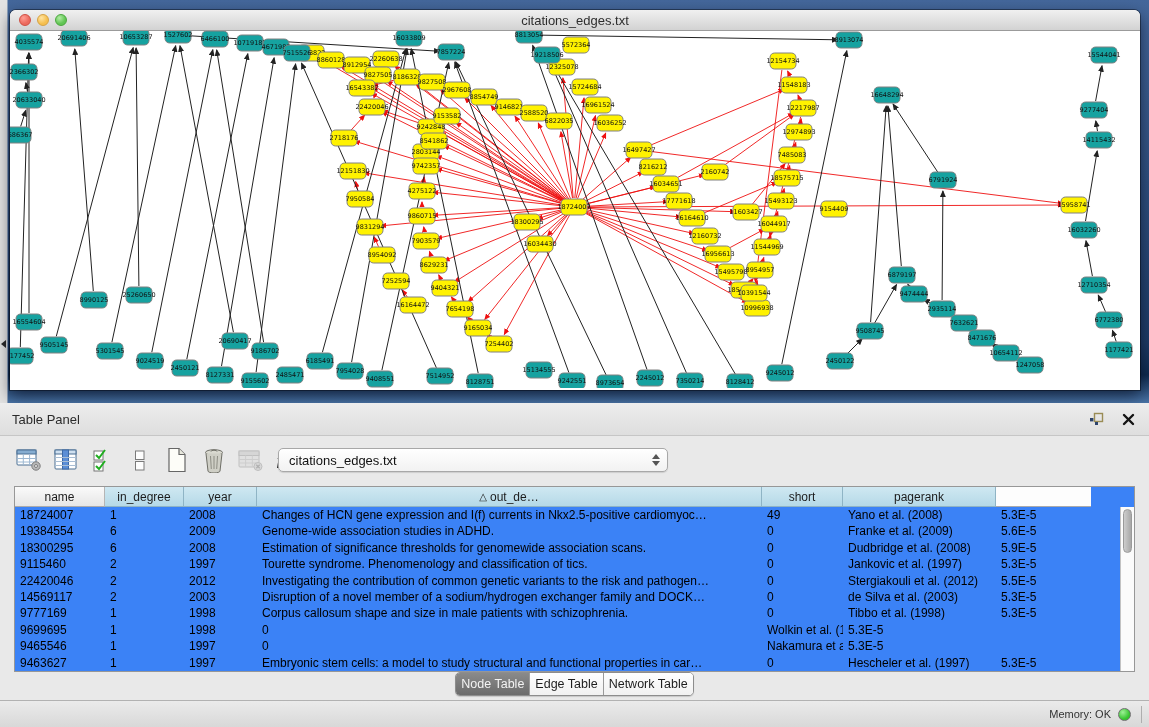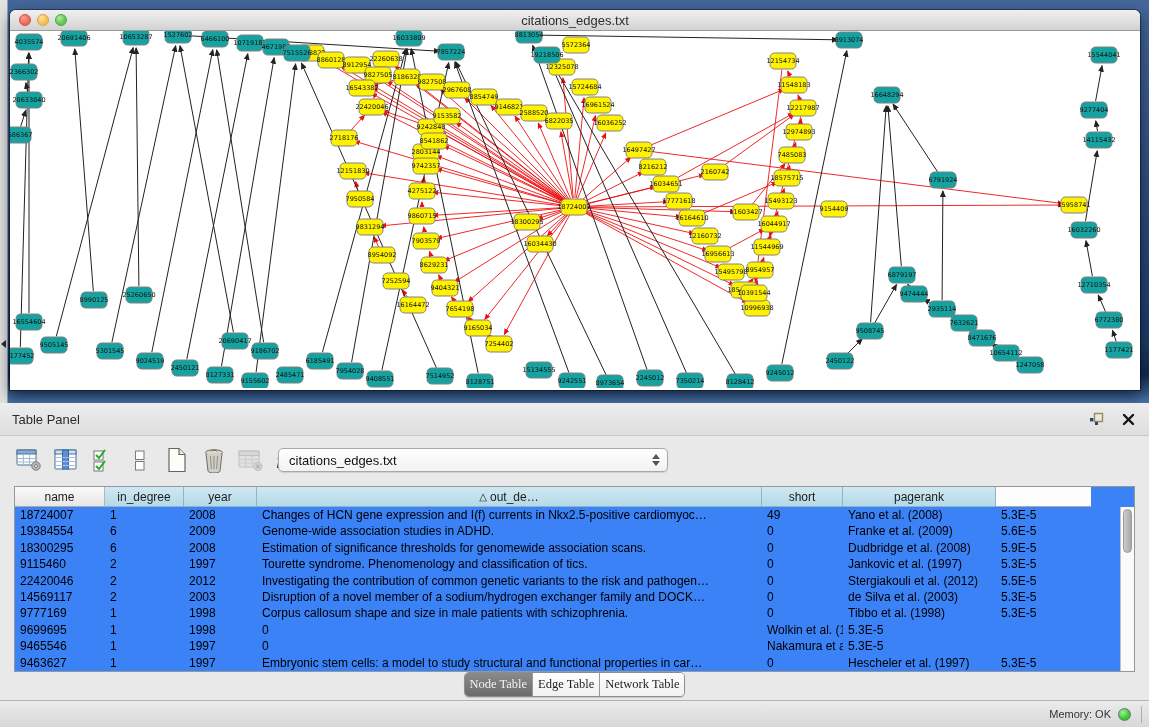--- a/index.html
+++ b/index.html
@@ -60,21 +60,21 @@
   .tr { display:grid; grid-template-columns:90px 79px 73px 505px 81px 153px 95px 30px; height:16.4px; }
   .td { font-size:12px; color:#000; padding-left:5px; line-height:16.4px;
         white-space:nowrap; overflow:hidden; }
   .vscroll { position:absolute; right:0; top:20px; bottom:0; width:14px; background:#fbfbfb; border-left:1px solid #c2c2c2; }
   .vthumb { position:absolute; left:2px; top:2px; width:9px; height:44px; border-radius:5px;
             background:linear-gradient(90deg,#cdcdcd,#a8a8a8); border:1px solid #9a9a9a; }
 
   .tabbar { position:absolute; left:0; top:269px; width:100%; display:flex; justify-content:center; }
   .segctl { display:inline-flex; border:1px solid #8d8d8d; border-radius:5px; overflow:hidden;
             background:#fff; box-shadow:0 1px 1px rgba(0,0,0,.15); }
-  .seg { font-size:12.5px; color:#1e1e1e; padding:4px 5px; border-left:1px solid #9a9a9a; background:linear-gradient(#ffffff,#f1f1f1);font-family:Liberation Serif, serif; }
+  .seg { font-size:12.5px; color:#1e1e1e; padding:4px 5px; border-left:1px solid #9a9a9a; background:linear-gradient(#ffffff,#f1f1f1); }
   .seg:first-child { border-left:none; }
   .seg.sel { background:linear-gradient(#8a8a8a,#6b6b6b); color:#f3f3f3; }
 
   .statusbar { position:absolute; left:0; top:700px; width:1149px; height:27px;
                background:linear-gradient(#ebebeb,#d8d8d8); border-top:1px solid #b2b2b2;
                display:flex; align-items:center; justify-content:flex-end; }
   .mem-label { font-size:11px; color:#333; margin-right:7px; }
   .mem-dot { width:13px; height:13px; border-radius:50%; border:1px solid #6f6f6f; margin-right:10px; }
   .status-div { width:1px; height:17px; background:#aeaeae; margin-right:7px; }
 </style>

